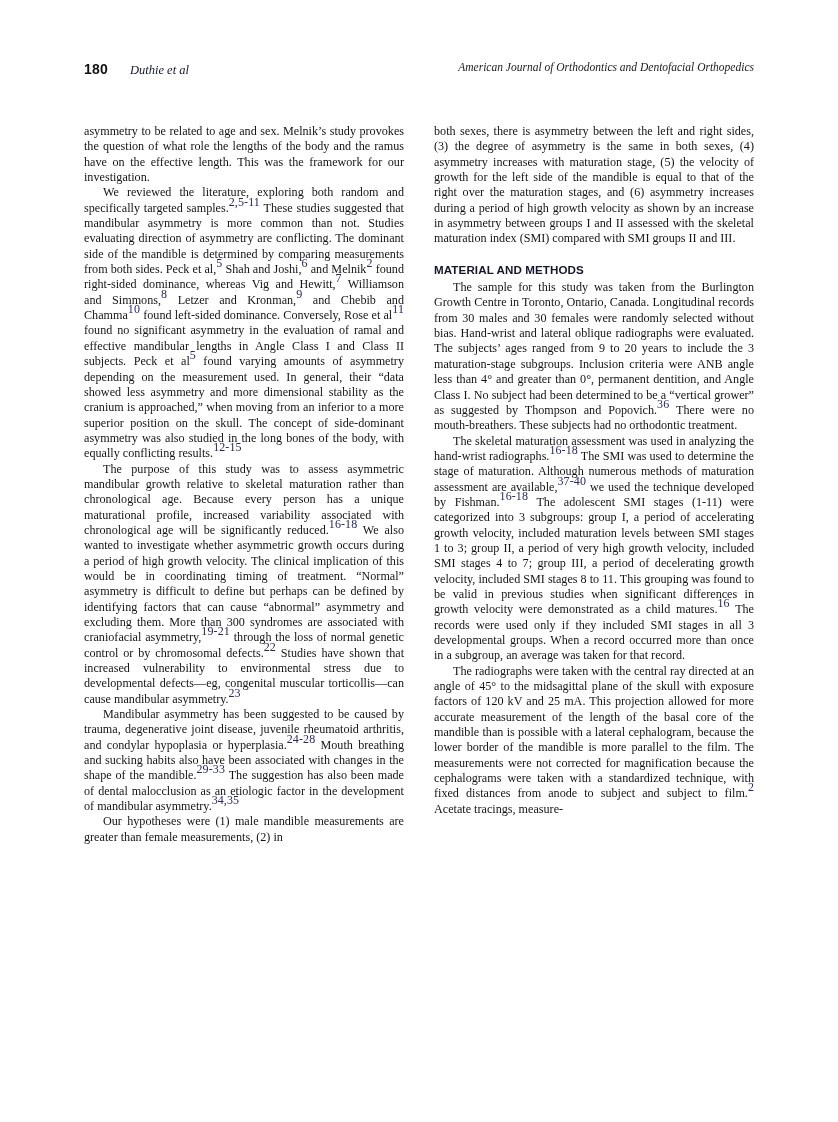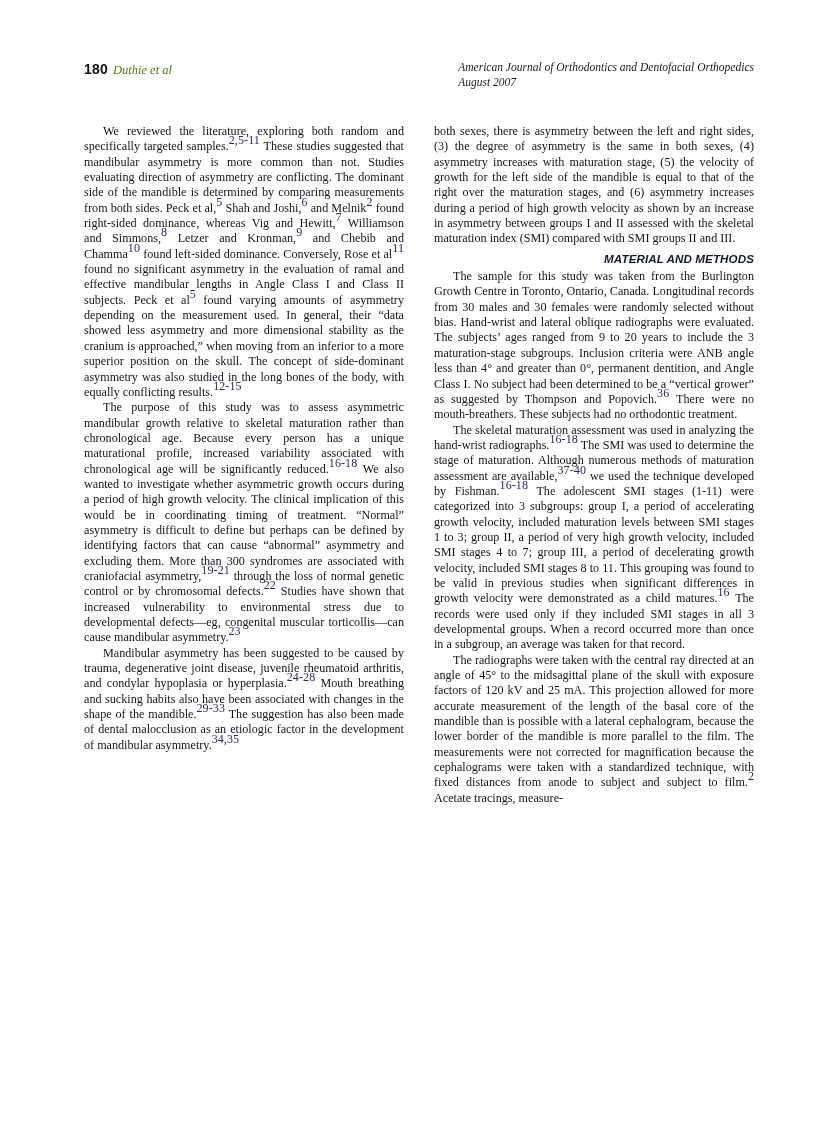--- a/index.html
+++ b/index.html
@@ -43,22 +43,22 @@
     font-family: "Liberation Sans", sans-serif;
     font-weight: bold;
     font-size: 14px;
     color: #111111;
     letter-spacing: 0.2px;
   }
   .rh-authors {
     font-family: "Liberation Serif", serif;
     font-style: italic;
     font-size: 12.5px;
-    color: #4d7c0f;
-    margin-left: 5px;
+    color: #0f172a;
+    margin-left: 22px;
   }
   .rh-right {
     position: absolute;
     right: 0;
     top: 0;
     text-align: left;
     font-family: "Liberation Serif", serif;
     font-style: italic;
     font-size: 11.5px;
     color: #1a1a1a;
@@ -89,24 +89,23 @@
     text-align: justify;
   }
   .col p.noindent { text-indent: 0; }
 
   .section-head {
     font-family: "Liberation Sans", sans-serif;
     font-weight: bold;
     font-size: 11.6px;
     color: #15152e;
     letter-spacing: 0.1px;
-    margin: 4px 0 3px 0;
-    text-align: right;
+    margin: 15px 0 3px 0;
+    text-align: left;
     text-indent: 0;
-    font-style: italic;
   }
 
   sup.ref {
     color: #26266b;
     font-size: 12px;
     line-height: 0;
     vertical-align: 0.46em;
     font-family: "Liberation Serif", serif;
     letter-spacing: 0.1px;
   }
@@ -115,29 +114,30 @@
 <body>
 
 <div class="page">
 
   <div class="running-head">
     <div class="rh-left">
       <span class="rh-page-number">180</span><span class="rh-authors">Duthie et al</span>
     </div>
     <div class="rh-right">
       <span class="rh-journal">American Journal of Orthodontics and Dentofacial Orthopedics</span>
-      <span class="rh-date">August 2007</span>
     </div>
   </div>
 
   <div class="col col-left">
     <div>
+        <p class="noindent">asymmetry to be related to age and sex. Melnik’s study provokes the question of what role the lengths of the body and the ramus have on the effective length. This was the framework for our investigation.</p>
         <p>We reviewed the literature, exploring both random and specifically targeted samples.<sup class="ref">2,5-11</sup> These studies suggested that mandibular asymmetry is more common than not. Studies evaluating direction of asymmetry are conflicting. The dominant side of the mandible is determined by comparing measurements from both sides. Peck et al,<sup class="ref">5</sup> Shah and Joshi,<sup class="ref">6</sup> and Melnik<sup class="ref">2</sup> found right-sided dominance, whereas Vig and Hewitt,<sup class="ref">7</sup> Williamson and Simmons,<sup class="ref">8</sup> Letzer and Kronman,<sup class="ref">9</sup> and Chebib and Chamma<sup class="ref">10</sup> found left-sided dominance. Conversely, Rose et al<sup class="ref">11</sup> found no significant asymmetry in the evaluation of ramal and effective mandibular lengths in Angle Class I and Class II subjects. Peck et al<sup class="ref">5</sup> found varying amounts of asymmetry depending on the measurement used. In general, their “data showed less asymmetry and more dimensional stability as the cranium is approached,” when moving from an inferior to a more superior position on the skull. The concept of side-dominant asymmetry was also studied in the long bones of the body, with equally conflicting results.<sup class="ref">12-15</sup></p>
         <p>The purpose of this study was to assess asymmetric mandibular growth relative to skeletal maturation rather than chronological age. Because every person has a unique maturational profile, increased variability associated with chronological age will be significantly reduced.<sup class="ref">16-18</sup> We also wanted to investigate whether asymmetric growth occurs during a period of high growth velocity. The clinical implication of this would be in coordinating timing of treatment. “Normal” asymmetry is difficult to define but perhaps can be defined by identifying factors that can cause “abnormal” asymmetry and excluding them. More than 300 syndromes are associated with craniofacial asymmetry,<sup class="ref">19-21</sup> through the loss of normal genetic control or by chromosomal defects.<sup class="ref">22</sup> Studies have shown that increased vulnerability to environmental stress due to developmental defects—eg, congenital muscular torticollis—can cause mandibular asymmetry.<sup class="ref">23</sup></p>
         <p>Mandibular asymmetry has been suggested to be caused by trauma, degenerative joint disease, juvenile rheumatoid arthritis, and condylar hypoplasia or hyperplasia.<sup class="ref">24-28</sup> Mouth breathing and sucking habits also have been associated with changes in the shape of the mandible.<sup class="ref">29-33</sup> The suggestion has also been made of dental malocclusion as an etiologic factor in the development of mandibular asymmetry.<sup class="ref">34,35</sup></p>
+        <p>Our hypotheses were (1) male mandible measurements are greater than female measurements, (2) in</p>
       </div>
   </div>
 
   <div class="col col-right">
     <div>
         <p class="noindent">both sexes, there is asymmetry between the left and right sides, (3) the degree of asymmetry is the same in both sexes, (4) asymmetry increases with maturation stage, (5) the velocity of growth for the left side of the mandible is equal to that of the right over the maturation stages, and (6) asymmetry increases during a period of high growth velocity as shown by an increase in asymmetry between groups I and II assessed with the skeletal maturation index (SMI) compared with SMI groups II and III.</p>
       </div>
     <div class="section-head">MATERIAL AND METHODS</div>
     <div>
         <p>The sample for this study was taken from the Burlington Growth Centre in Toronto, Ontario, Canada. Longitudinal records from 30 males and 30 females were randomly selected without bias. Hand-wrist and lateral oblique radiographs were evaluated. The subjects’ ages ranged from 9 to 20 years to include the 3 maturation-stage subgroups. Inclusion criteria were ANB angle less than 4° and greater than 0°, permanent dentition, and Angle Class I. No subject had been determined to be a “vertical grower” as suggested by Thompson and Popovich.<sup class="ref">36</sup> There were no mouth-breathers. These subjects had no orthodontic treatment.</p>

